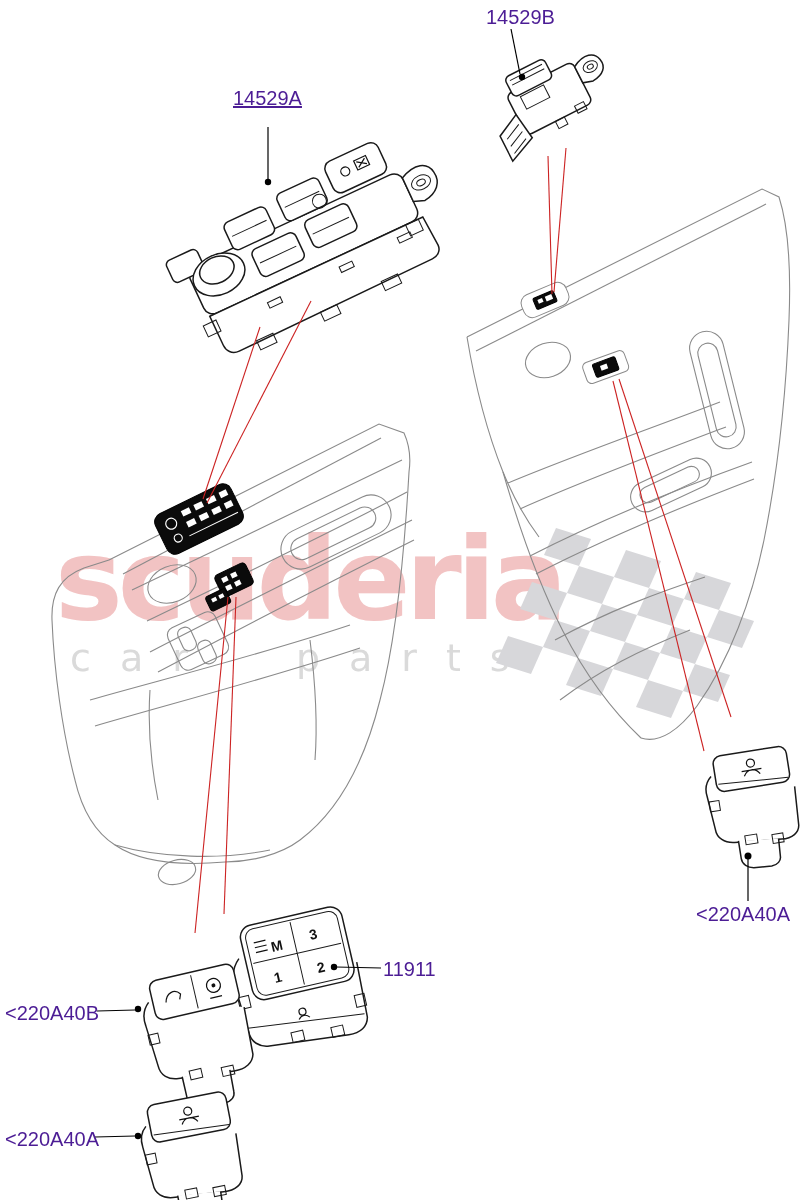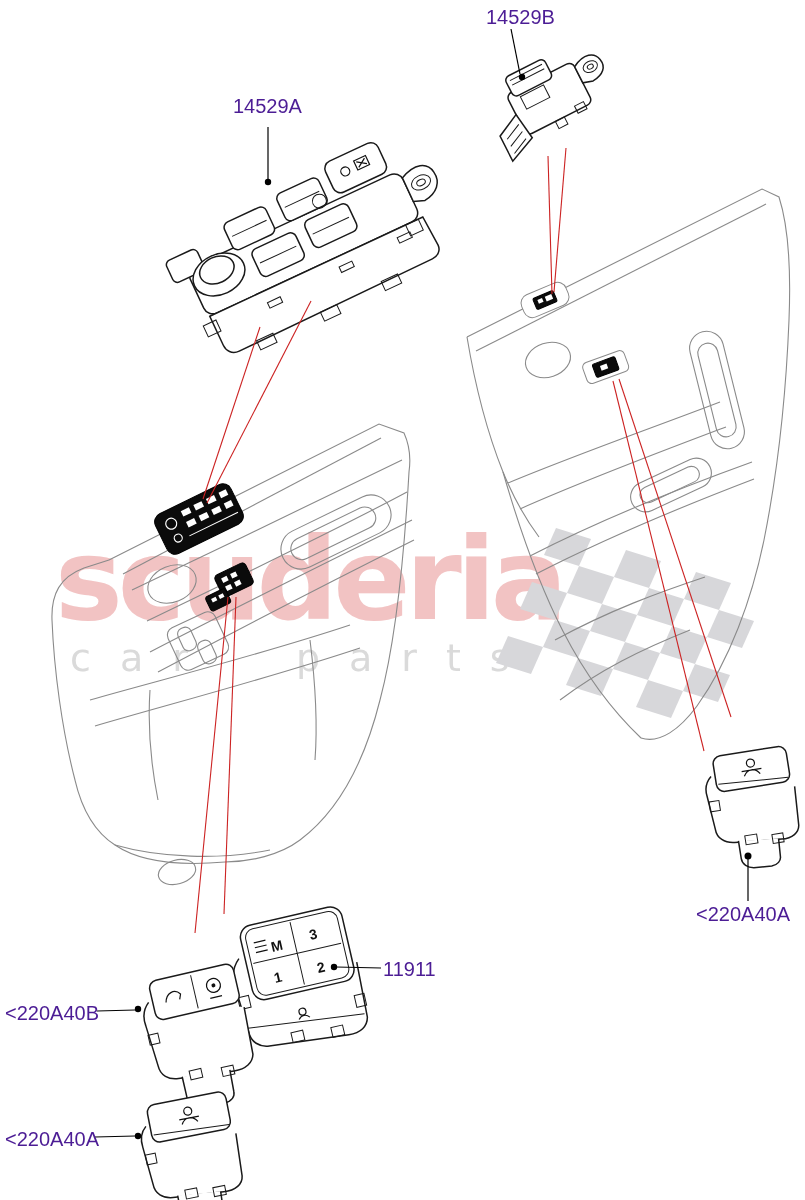--- a/index.html
+++ b/index.html
@@ -7,21 +7,21 @@
        font-family:"Liberation Sans", sans-serif;}
   .layer{position:absolute;left:0;top:0;}
   .wm-brand{position:absolute;left:55px;top:526px;font-size:114px;font-weight:700;
             letter-spacing:-5px;line-height:0.95;color:#f2c3c3;white-space:nowrap;
             font-family:"DejaVu Sans","Liberation Sans",sans-serif;}
   .wm-tagline{position:absolute;left:70px;top:636px;font-size:38px;font-weight:400;
               letter-spacing:29px;word-spacing:38px;color:#dadada;white-space:nowrap;
               font-family:"DejaVu Sans","Liberation Sans",sans-serif;}
   .part-label{position:absolute;font-size:20px;line-height:1.05;color:#4c1d95;
               white-space:nowrap;cursor:pointer;}
-  #lbl-14529a{left:233px;top:96px;}
+  #lbl-14529a{left:233px;top:88px;text-decoration:underline;}
   #lbl-14529b{left:486px;top:7px;}
   #lbl-14776{left:383px;top:959px;}
   #lbl-220a40b{left:5px;top:1003px;text-align:center;}
   #lbl-220a40a-bottom{left:5px;top:1129px;}
   #lbl-220a40a-right{left:696px;top:904px;}
   svg{display:block;}
   .door{stroke:#8a8a8a;stroke-width:1.1;fill:none;}
   .part{stroke:#1a1a1a;stroke-width:1.5;fill:#ffffff;}
   .part-thin{stroke:#1a1a1a;stroke-width:1;fill:none;}
   .blackfill{fill:#0b0b0b;stroke:#000;stroke-width:1;}

